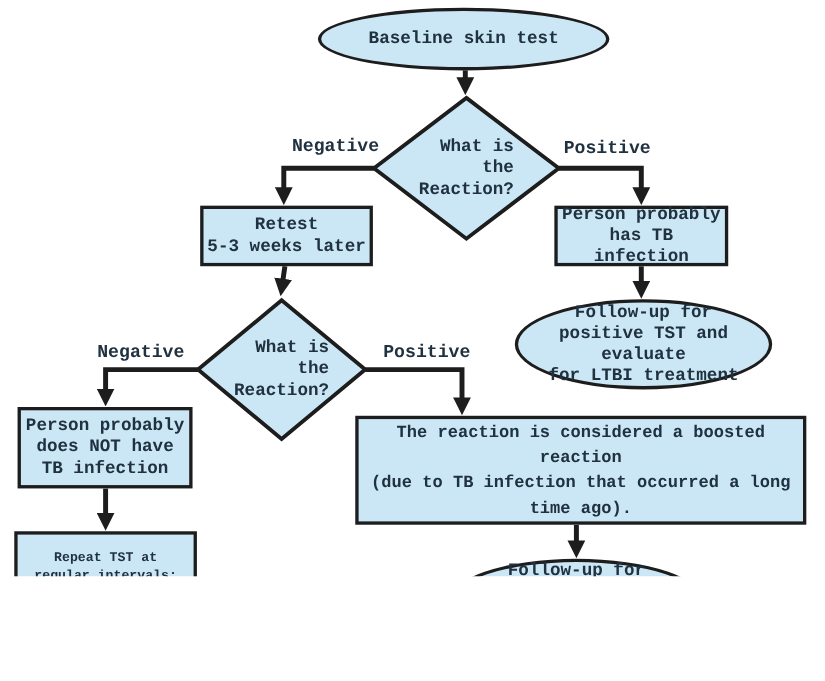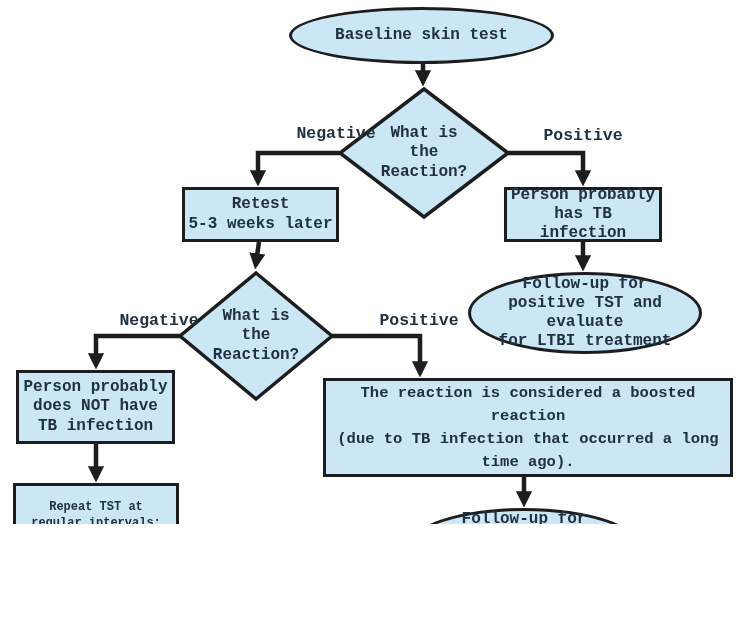--- a/index.html
+++ b/index.html
@@ -25,26 +25,26 @@
     white-space:pre-line;font-weight:bold;font-size:16px;line-height:1.2;
     position:relative;z-index:2;
   }
   .rect{
     background:var(--node-fill);border:3px solid var(--line-color);
   }
   .ellipse{
     background:var(--node-fill);border:3px solid var(--line-color);
     border-radius:50%;
   }
-  .diamond{background:transparent;border:none;}
+  .diamond{background:transparent;border:none;text-align:right;}
   .diamond svg{position:absolute;left:0;top:0;}
   .diamond polygon{fill:var(--node-fill);stroke:var(--line-color);stroke-width:3.5;}
   .edge-label{
     position:absolute;transform:translate(-50%,-50%);
-    font-weight:bold;font-size:16.5px;white-space:nowrap;margin-left:31px;
+    font-weight:bold;font-size:16.5px;white-space:nowrap;
   }
   .boosted-inner{position:relative;z-index:2;text-align:center;padding:3px 4px;}
   .boosted-bold{white-space:pre-line;font-weight:bold;font-size:15.5px;line-height:23px;}
   .boosted-note{white-space:pre-line;font-weight:normal;font-size:15.5px;line-height:23px;}
   .repeat-text{font-size:12px;line-height:1.32;}
 </style>
 </head>
 <body>
 
 <div class="canvas">

